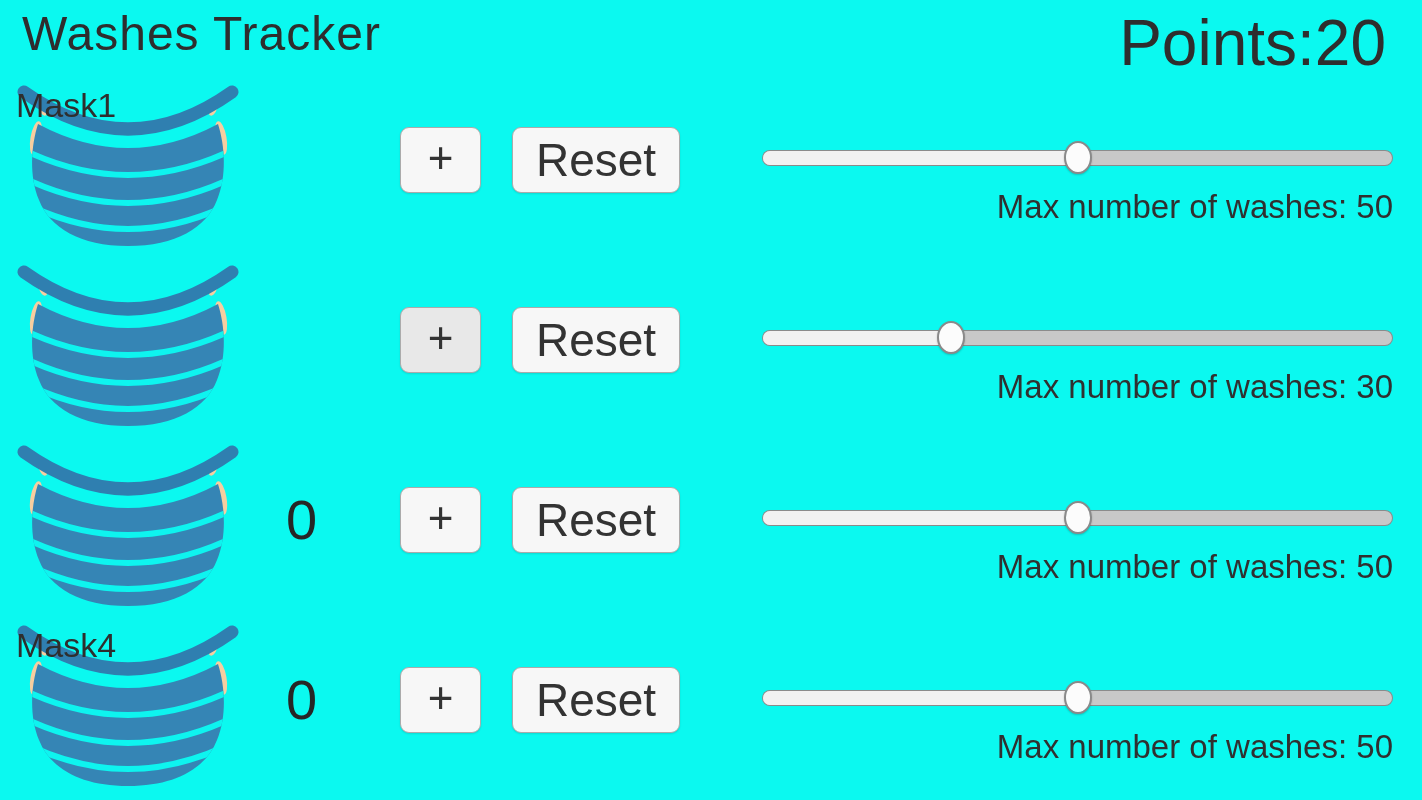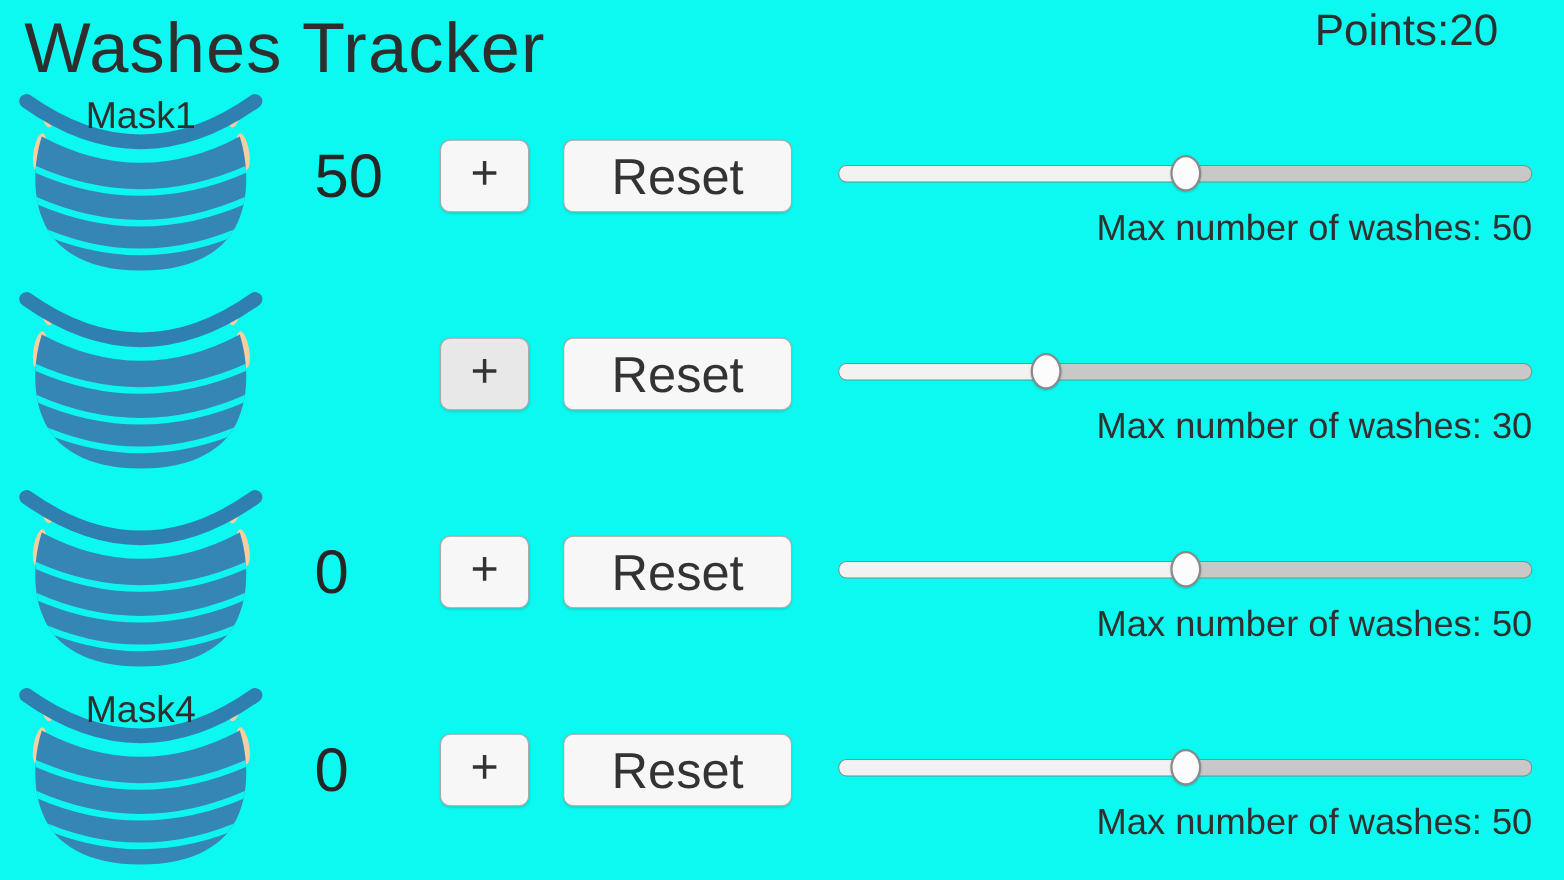--- a/index.html
+++ b/index.html
@@ -6,60 +6,60 @@
   html, body { width: 1422px; height: 800px; overflow: hidden; }
   body {
     background: var(--background, #0BF9F0);
     font-family: "Liberation Sans", sans-serif;
     color: var(--text, #2E2E2E);
     position: relative;
   }
 
   .page-title {
     position: absolute; left: 22px; top: 6px;
-    font-size: 64px; font-weight: 400; letter-spacing: 1px;
+    font-size: 48px; font-weight: 400; letter-spacing: 1px;
   }
   .points {
-    position: absolute; right: 60px; top: 6px;
-    font-size: 40px; font-weight: 400;
+    position: absolute; right: 36px; top: 6px;
+    font-size: 64px; font-weight: 400;
   }
 
   .rows { position: absolute; left: 0; top: 78px; width: 100%; }
   .mask-row { position: relative; width: 100%; height: 180px; }
 
   .mask-figure { position: absolute; left: 16px; top: 0; width: 224px; height: 172px; }
   .mask-figure svg { display: block; width: 224px; height: 172px; }
   .mask-band { stroke: var(--mask-band-blue, #2F7FB0); stroke-width: 13; fill: none; stroke-linecap: round; }
   .mask-body { fill: var(--mask-blue, #3585B5); }
   .mask-pleat { stroke: var(--mask-pleat-cyan, #0EF4EF); stroke-width: 6; fill: none; }
   .mask-ear { fill: var(--ear-peach, #F7CEA0); }
   .mask-label {
     position: absolute; left: 0; top: 8px; width: 100%;
-    text-align: center; font-size: 34px; line-height: 38px;
+    text-align: left; font-size: 34px; line-height: 38px;
   }
 
   .wash-count {
     position: absolute; left: 286px; top: 50px; width: 100px;
     font-size: 56px; line-height: 64px; color: #262626;
   }
 
   .btn {
     position: absolute; top: 49px; height: 66px;
     background: var(--button-bg, #F7F7F7);
     border: 1px solid var(--button-border, #ABABAB);
     border-radius: 9px;
     color: var(--button-text, #333333);
     display: flex; align-items: center; justify-content: center;
     cursor: pointer;
     box-shadow: 0 1px 2px rgba(0,0,0,0.12);
     font-family: "Liberation Sans", sans-serif;
   }
   .btn.pressed { background: var(--button-bg-pressed, #E8E8E8); }
   .plus-btn { left: 400px; width: 81px; font-size: 44px; font-weight: 400; padding-bottom: 4px; }
-  .reset-btn { left: 512px; width: 208px; font-size: 46px; }
+  .reset-btn { left: 512px; width: 168px; font-size: 46px; }
 
   .slider { position: absolute; left: 762px; top: 63px; width: 631px; height: 34px; cursor: pointer; }
   .slider-track {
     position: absolute; left: 0; top: 9px; width: 100%; height: 16px;
     background: var(--track-empty, #C8C8C8);
     border: 1px solid rgba(0,0,0,0.30);
     border-radius: 9px; overflow: hidden;
   }
   .slider-fill {
     position: absolute; left: 0; top: 0; height: 100%; width: 50%;
@@ -105,21 +105,20 @@
         <path class="mask-band" d="M8,14 Q112,88 216,14"></path>
         <path class="mask-body" d="M22,46 Q112,94 202,46 C209,68 211,98 201,122 C190,150 160,168 112,168 C64,168 34,150 23,122 C13,98 15,68 22,46 Z"></path>
         <g clip-path="url(#maskBodyClip)">
           <path class="mask-pleat" d="M12,74 Q112,120 212,74"></path>
           <path class="mask-pleat" d="M12,102 Q112,148 212,102"></path>
           <path class="mask-pleat" d="M14,128 Q112,174 210,128"></path>
         </g>
       </svg>
       <div class="mask-label">Mask1</div>
     </div>
-    <div class="wash-count">50</div>
     <button class="btn plus-btn">+</button>
     <button class="btn reset-btn">Reset</button>
     <div class="slider">
       <div class="slider-track">
         <div class="slider-fill" style="width: 50%;"></div>
       </div>
       <div class="slider-thumb" style="left: calc(50% - 14px);"></div>
     </div>
     <div class="max-washes-label">Max number of washes: 50</div>
   </div>

